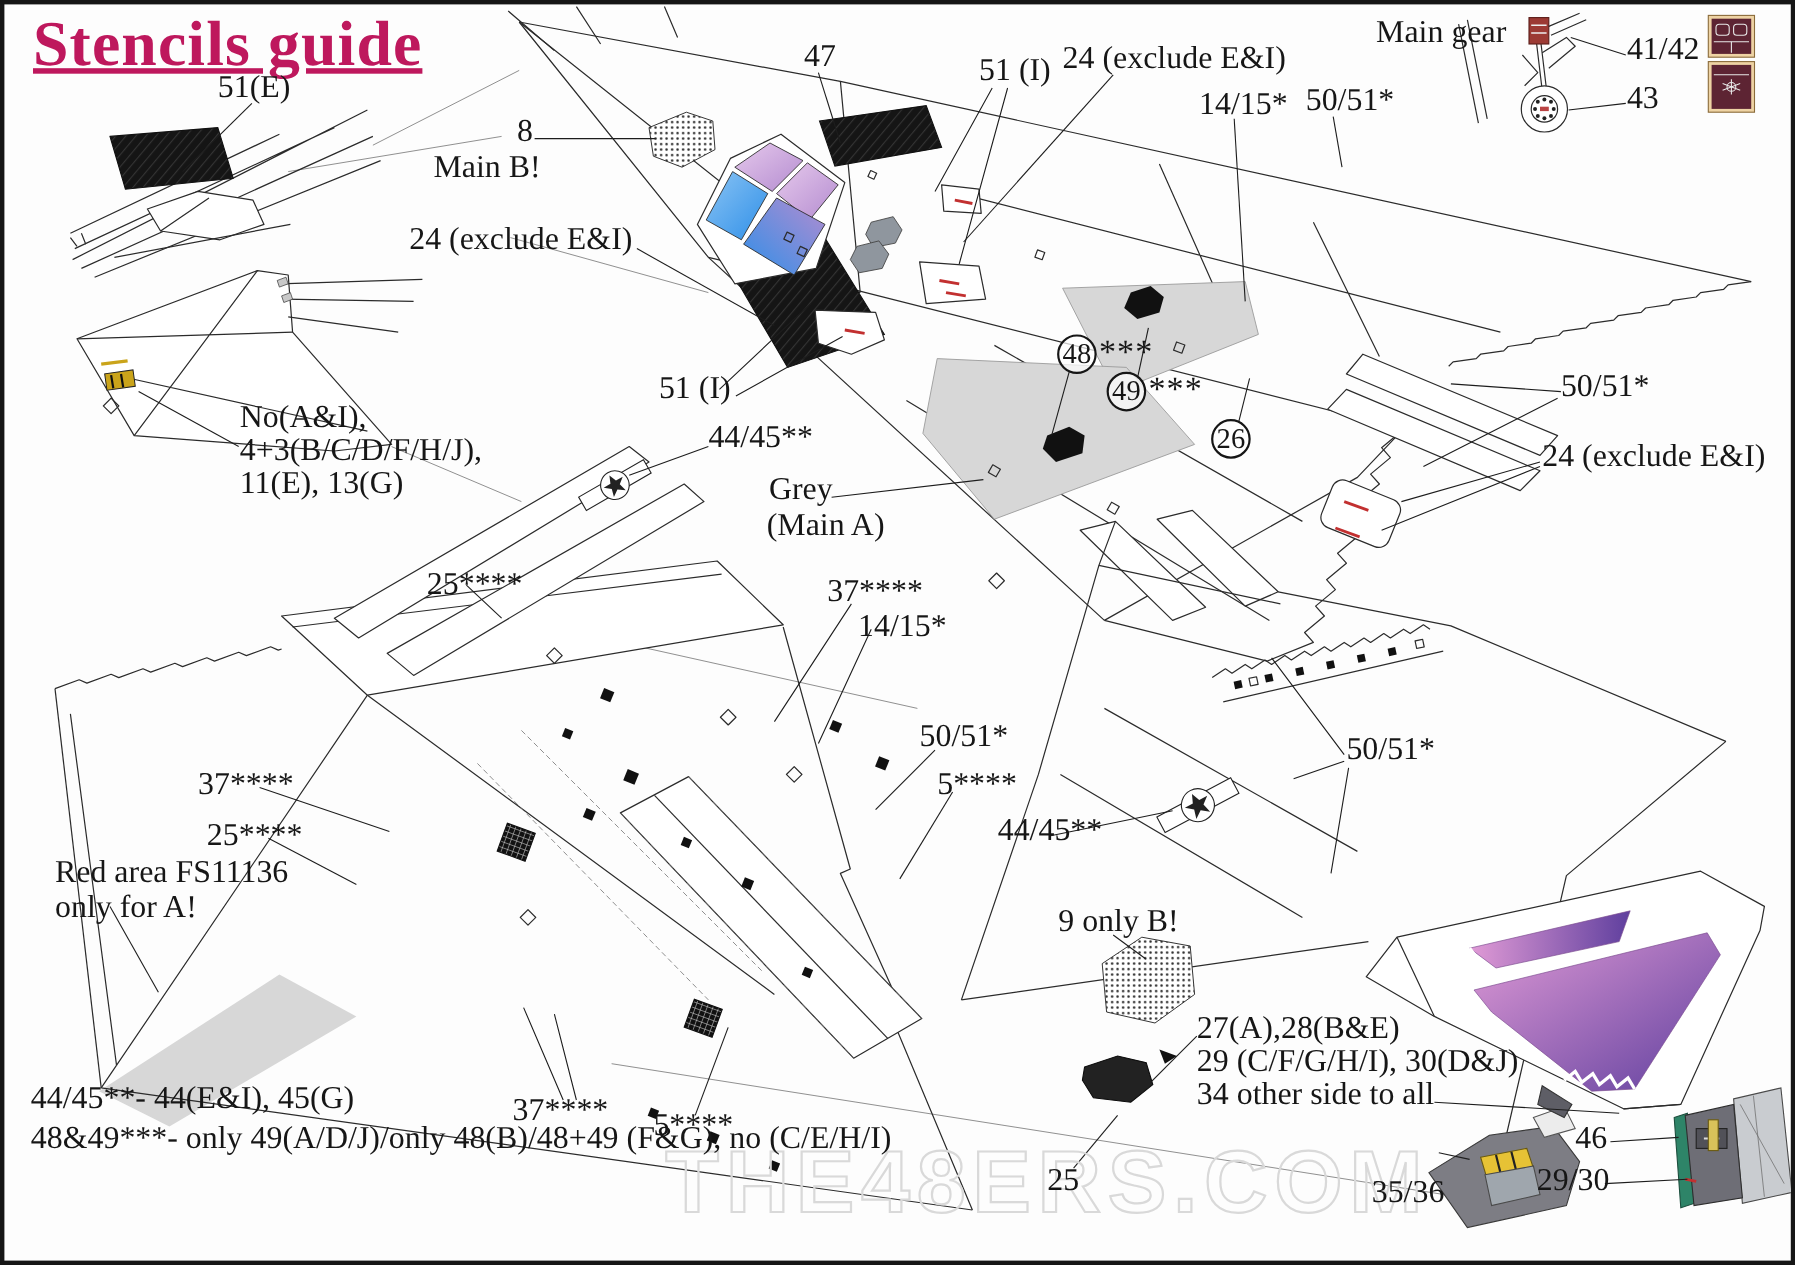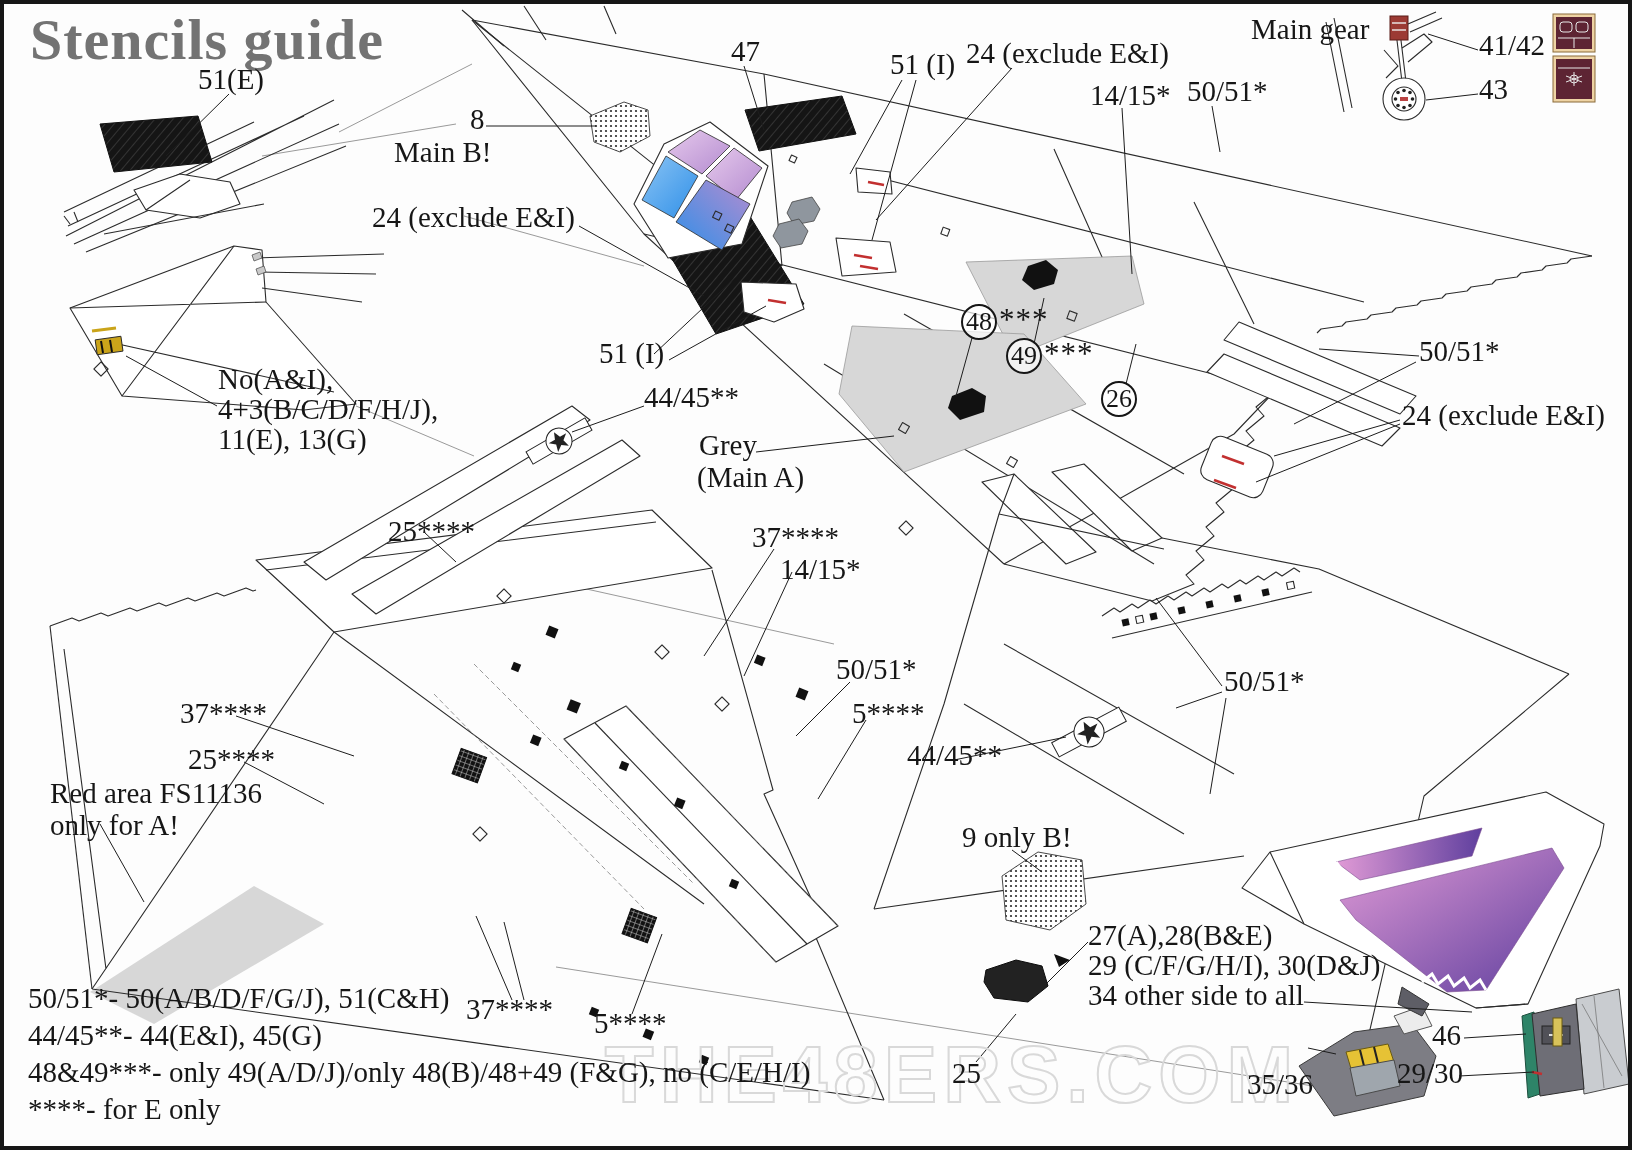--- a/index.html
+++ b/index.html
@@ -5,21 +5,21 @@
   html,body{margin:0;padding:0;background:#e8e8e8;}
   .page{position:relative;width:1632px;height:1150px;background:#fdfdfd;border:4px solid #161616;
         box-sizing:border-box;overflow:hidden;font-family:"Liberation Serif",serif;}
   svg{position:absolute;left:0;top:0;}
   .ln{fill:none;stroke:#2b2b2b;stroke-width:1.1;stroke-linejoin:round;}
   .lnt{fill:none;stroke:#6f6f6f;stroke-width:.7;}
   .wht{fill:#ffffff;stroke:#2b2b2b;stroke-width:1.1;stroke-linejoin:round;}
   .ldr{fill:none;stroke:#1d1d1d;stroke-width:1;}
   .red{stroke:var(--red-stencil);stroke-width:2.6;}
   .lbl{position:absolute;font:29px "Liberation Serif",serif;color:#161616;white-space:nowrap;line-height:1.05;}
-  .title{position:absolute;left:26px;top:2px;font:bold 58px "Liberation Serif",serif;color:#737373;letter-spacing:1px;}
+  .title{position:absolute;left:26px;top:2px;font:bold 58px "Liberation Serif",serif;color:#be185d;letter-spacing:1px;text-decoration:underline;}
   .circ{position:absolute;width:36px;height:36px;border:2.4px solid #161616;border-radius:50%;
         display:flex;align-items:center;justify-content:center;font:26px "Liberation Serif",serif;
         color:#161616;background:rgba(253,253,253,.72);box-sizing:border-box;}
   .ast{position:absolute;font:31px "Liberation Serif",serif;color:#161616;letter-spacing:1px;}
   .legend{position:absolute;left:24px;top:978px;font:29px "Liberation Serif",serif;color:#161616;}
   .legend div{margin-bottom:4px;white-space:nowrap;}
 </style>
 </head>
 <body>
 
@@ -384,19 +384,17 @@
 <div class="lbl" style="left:1084px;top:946px">29 (C/F/G/H/I), 30(D&amp;J)</div>
 <div class="lbl" style="left:1084px;top:976px">34 other side to all</div>
 <div class="lbl" style="left:1243px;top:1065px">35/36</div>
 <div class="lbl" style="left:1428px;top:1016px">46</div>
 <div class="lbl" style="left:1393px;top:1054px">29/30</div>
 <div class="lbl" style="left:462px;top:990px">37****</div>
 <div class="lbl" style="left:590px;top:1004px">5****</div>
 <div class="lbl" style="left:948px;top:1054px">25</div>
 
 <div class="legend">
-  <div>50/51*- 50(A/B/D/F/G/J), 51(C&amp;H)</div>
   <div>44/45**- 44(E&amp;I), 45(G)</div>
   <div>48&amp;49***- only 49(A/D/J)/only 48(B)/48+49 (F&amp;G), no (C/E/H/I)</div>
-  <div>****- for E only</div>
 </div>
 
 </div>
 
 </body></html>

